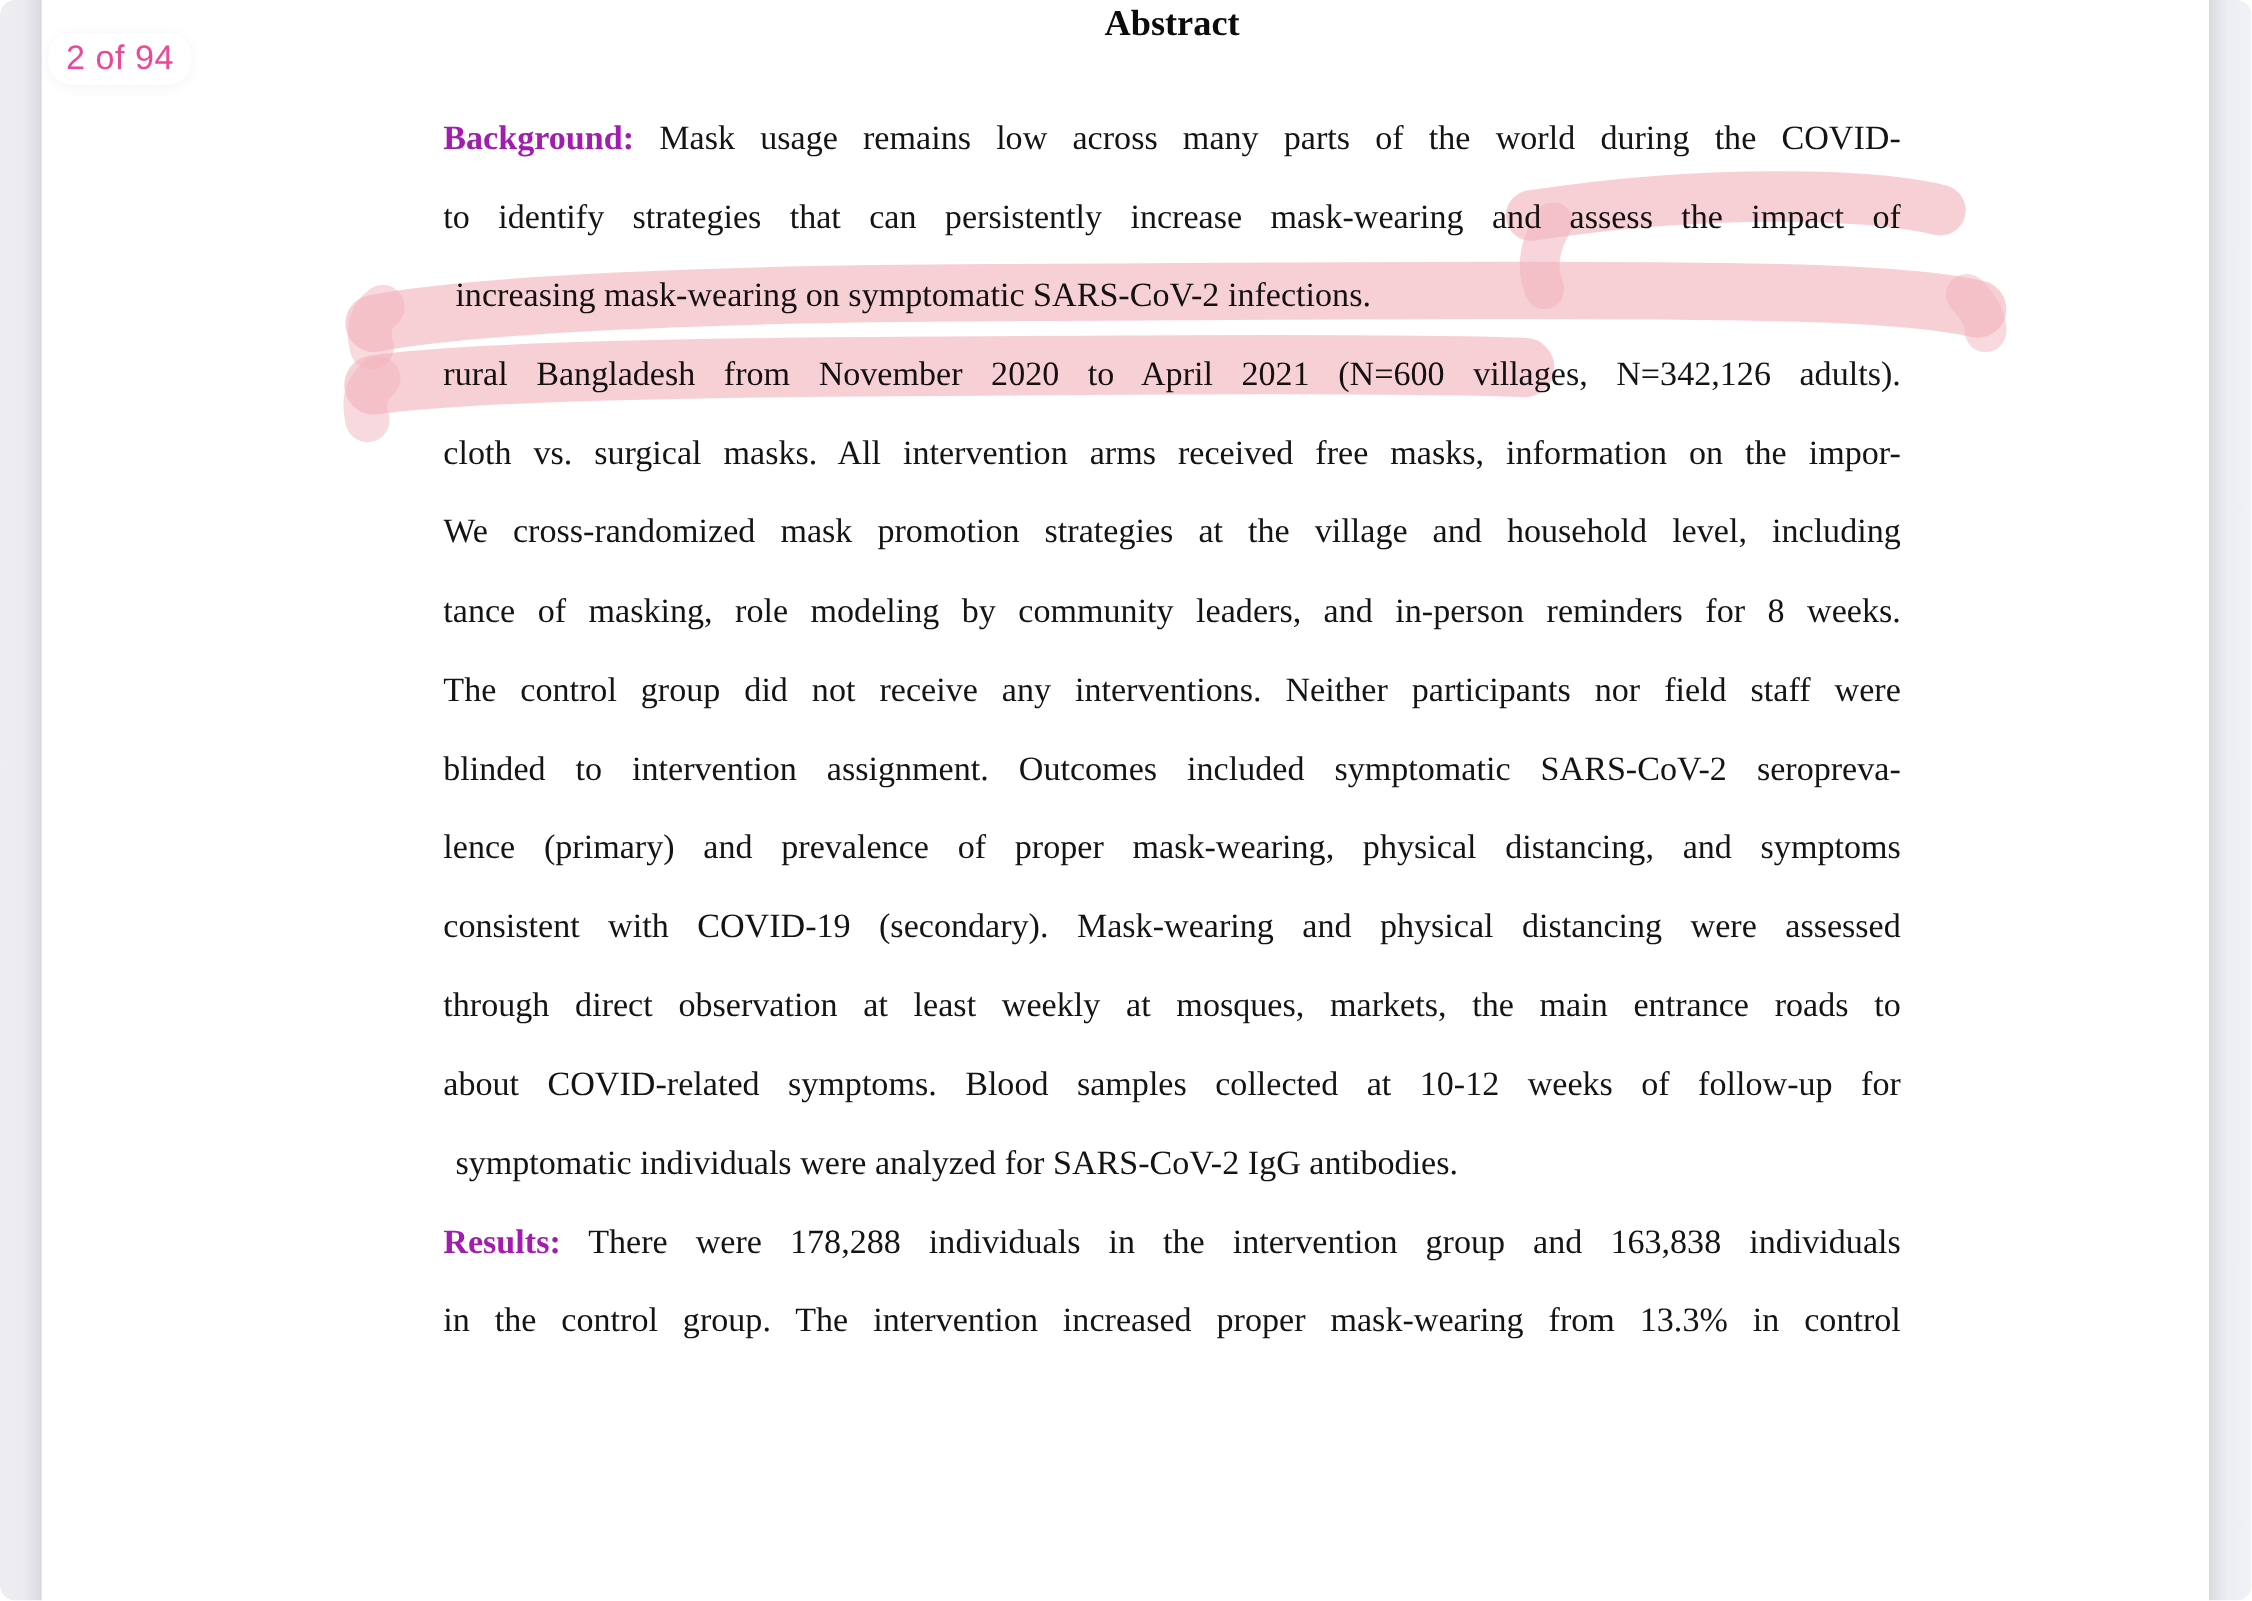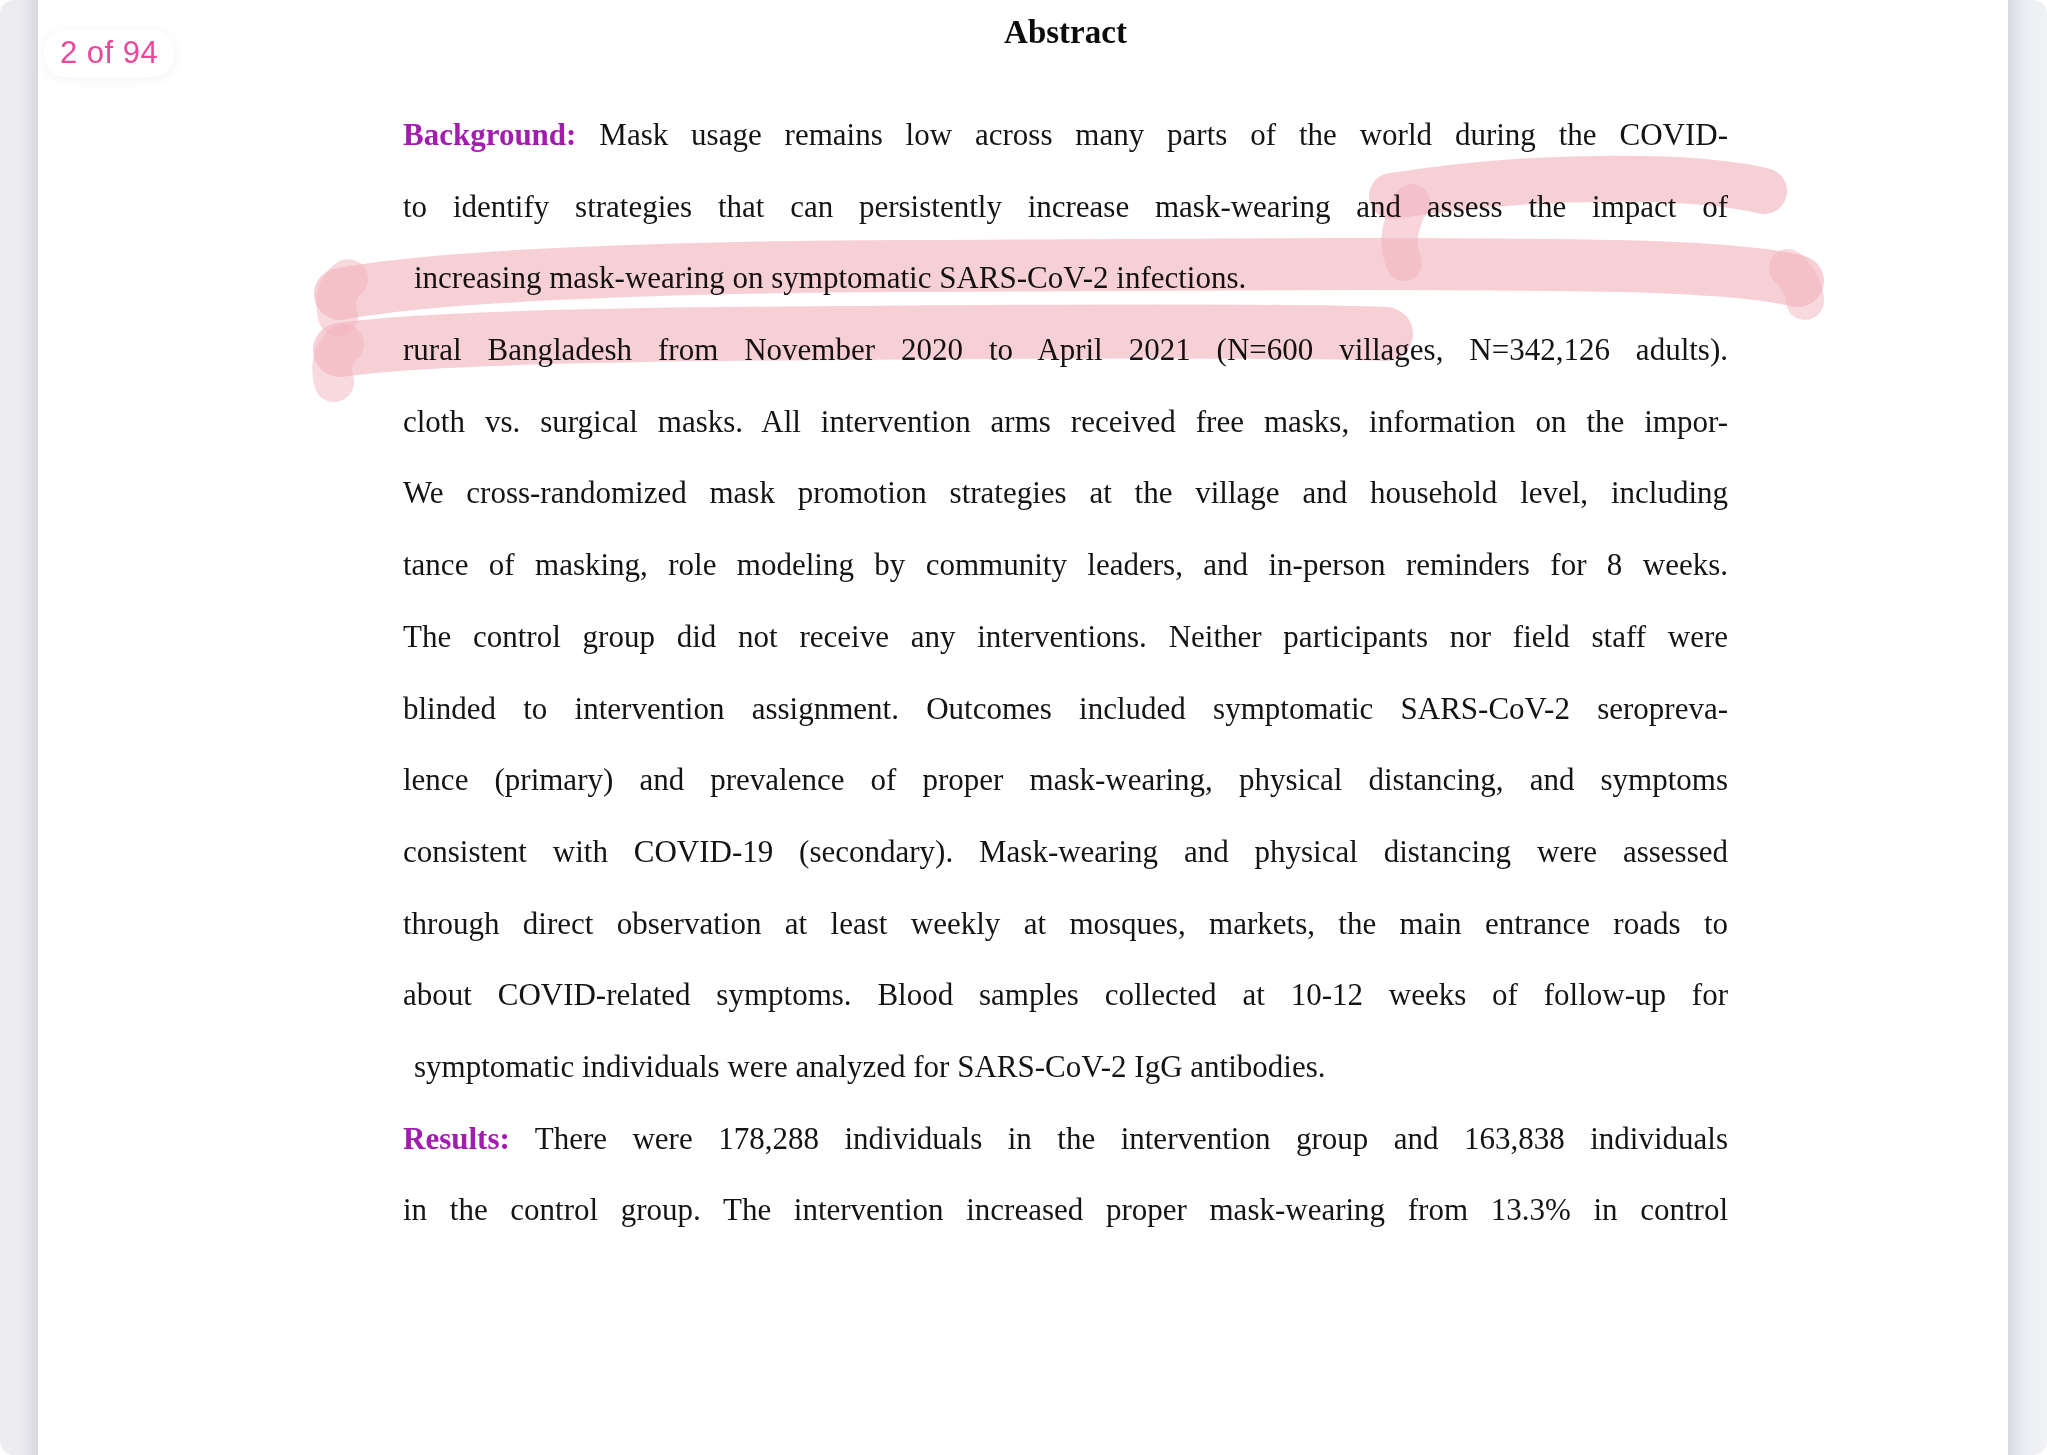--- a/index.html
+++ b/index.html
@@ -41,21 +41,21 @@
     font-size: 31px; line-height: 31px;
     color: #ec4899;
     letter-spacing: 0.5px;
   }
   
   .text-column {
     position: absolute; left: 365px; top: 0;
     width: 1325px;
   }
   .doc-title {
-    margin-top: 12px;
+    margin-top: 2px;
     text-align: center;
     font-weight: bold;
     font-size: 33px;
     color: #0c0c0c;
     height: 87px; 
     line-height: 40px;
   }
   .line {
     height: 71.7px;
     line-height: 71.7px;

